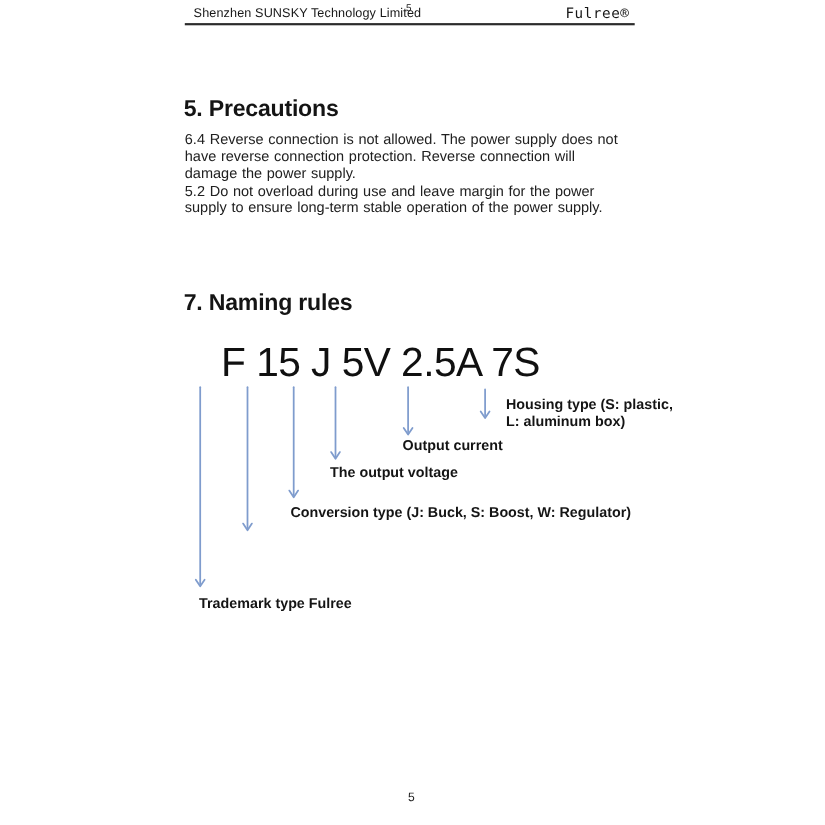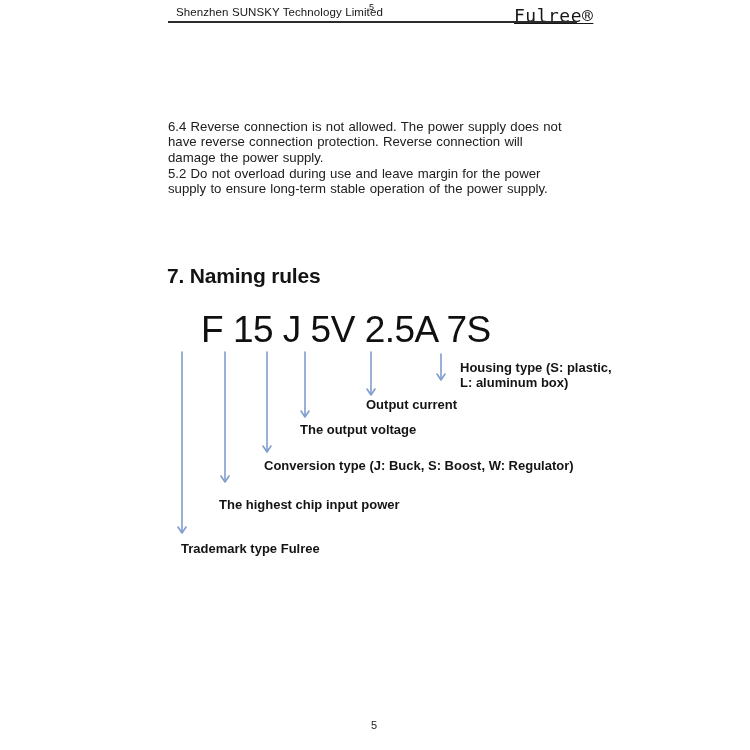--- a/index.html
+++ b/index.html
@@ -8,21 +8,21 @@
     width:750px;height:750px;
     background:#ffffff;
     font-family:"Liberation Sans", sans-serif;
     color:#1f1f1f;
     overflow:hidden;
   }
   .abs{position:absolute;}
   
   .hdr-company{left:176px;top:6px;font-size:11.5px;color:#171717;letter-spacing:0.1px;}
   .hdr-sup{left:369px;top:2px;font-size:9px;color:#171717;}
-  .hdr-brand{left:514px;top:5px;font-size:18px;font-family:"DejaVu Sans Mono",monospace;color:#171717;letter-spacing:0.5px;text-decoration:underline;}
+  .hdr-brand{left:514px;top:5px;font-size:13px;font-family:"DejaVu Sans Mono",monospace;color:#171717;letter-spacing:0.5px;}
   .hdr-rule{left:168px;top:21px;width:409px;height:2px;background:#2b2b2b;}
   
   .sec-h{font-weight:bold;color:#141414;font-size:21px;letter-spacing:-0.2px;}
   .h-prec{left:167px;top:87px;}
   .h-name{left:167px;top:264px;}
   
   .body-block{left:168px;top:119px;width:402px;}
   .par{font-size:13.2px;line-height:15.4px;white-space:pre-line;color:#202020;word-spacing:0.6px;margin:0 0 0.6px 0;}
   .example{left:168px;top:597px;width:412px;font-size:13.2px;line-height:15.4px;white-space:pre-line;color:#202020;word-spacing:0.4px;}
   
@@ -43,20 +43,21 @@
 </head>
 <body>
 
 <div class="page">
 
   <span class="abs hdr-company">Shenzhen SUNSKY Technology Limited</span>
   <span class="abs hdr-sup">5</span>
   <span class="abs hdr-brand">Fulree®</span>
   <div class="abs hdr-rule"></div>
 
+  <div class="abs sec-h h-prec">5. Precautions</div>
   <div class="abs body-block">
     <p class="par">6.4 Reverse connection is not allowed. The power supply does not
 have reverse connection protection. Reverse connection will
 damage the power supply.</p>
     <p class="par">5.2 Do not overload during use and leave margin for the power
 supply to ensure long-term stable operation of the power supply.</p>
   </div>
 
   <div class="abs sec-h h-name">7. Naming rules</div>
   <div class="abs code">F 15 J 5V 2.5A 7S</div>
@@ -76,19 +77,18 @@
       <line x1="441" y1="354" x2="441" y2="378" stroke="#7f9ccd"></line>
       <path d="M437 374 L441 380 L445 374" stroke="#7f9ccd"></path>
     </g>
   </svg>
 
   <div class="abs lbl lbl-housing">Housing type (S: plastic,
 L: aluminum box)</div>
   <div class="abs lbl lbl-current">Output current</div>
   <div class="abs lbl lbl-voltage">The output voltage</div>
   <div class="abs lbl lbl-conversion">Conversion type (J: Buck, S: Boost, W: Regulator)</div>
-  <div class="abs lbl lbl-power">The highest chip input power</div>
   <div class="abs lbl lbl-trademark">Trademark type Fulree</div>
 
 
   <div class="abs footer-page">5</div>
 
 </div>
 
 </body></html>

